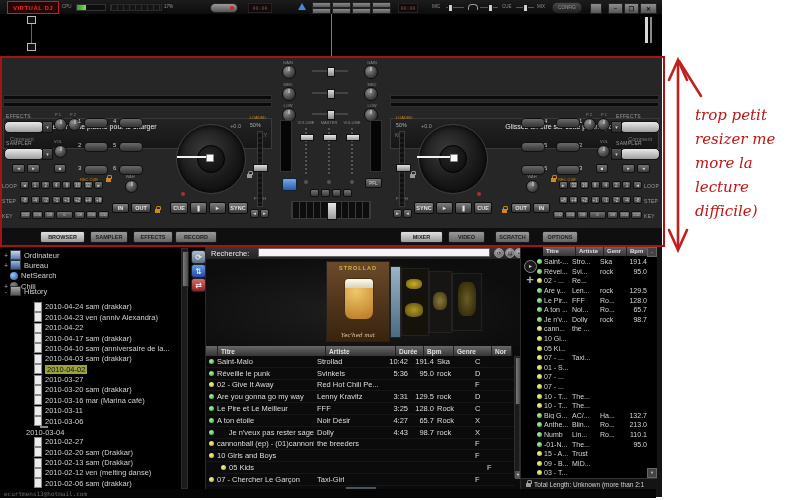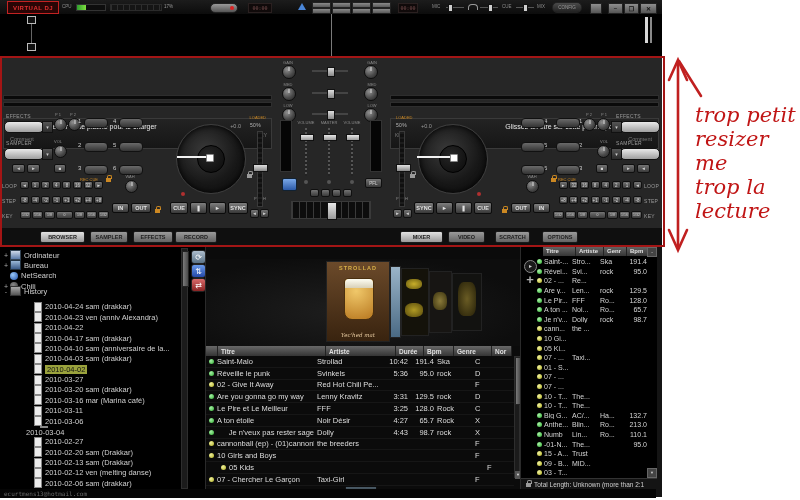--- a/index.html
+++ b/index.html
@@ -112,21 +112,21 @@
   .srow{position:absolute;height:9.6px;display:flex;align-items:center;}
   .scell{font-size:7px;color:#d5d5d5;white-space:nowrap;overflow:hidden;padding-left:2px;box-sizing:border-box;}
   .sidetab{position:absolute;background:linear-gradient(#4a5a66,#28343c);border:1px solid #111;border-top:none;
            color:#e8e8e8;font-size:5.5px;font-weight:bold;display:flex;align-items:center;justify-content:center;border-radius:0 0 3px 3px;}
   .totalbar{position:absolute;background:#141414;border-top:1px solid #333;display:flex;align-items:center;color:#cfcfcf;font-size:6.5px;}
   .statusbar{position:absolute;left:0;top:489px;width:656px;height:9px;background:#050505;color:#6a6a6a;
              font-family:"DejaVu Sans Mono",monospace;font-size:6px;display:flex;align-items:center;padding-left:4px;box-sizing:border-box;}
   
   .redrect{position:absolute;left:0;top:56px;width:665px;height:191px;border:2px solid #a31515;box-sizing:border-box;pointer-events:none;}
   .anno{position:absolute;left:695px;top:103px;width:104px;color:#c01515;
-        font-family:"DejaVu Serif",serif;font-style:italic;font-size:21px;line-height:24px;}
+        font-family:"DejaVu Serif",serif;font-style:italic;font-size:15px;line-height:24px;}
 </style>
 </head>
 <body>
 
 <div class="app">
 
   <div class="titlebar">
     <div class="abs logo">VIRTUAL DJ</div>
     <div class="abs tlabel" style="left:62px;top:4px;">CPU</div>
     <div class="abs meter" style="left:76px;top:4px;width:28px;height:5px;">
@@ -533,20 +533,27 @@
       </div>
     <div class="abs scrolltrack" style="left:181px;top:1px;width:7px;height:241px;">
       <div class="scrollthumb abs" style="left:0;top:2px;width:7px;height:36px;"></div>
     </div>
     <div class="abs sideicon" style="left:191px;top:3px;background:linear-gradient(#aebecd,#5a7286);">⟳</div>
     <div class="abs sideicon" style="left:191px;top:17px;background:linear-gradient(#6a9ae8,#2448a8);">⇅</div>
     <div class="abs sideicon" style="left:191px;top:31px;background:linear-gradient(#d86a6a,#8a2424);">⇄</div>
   </div>
 
   <div class="midpanel">
+    <div class="searchrow">
+      <div class="abs" style="left:5px;top:3px;font-size:7.5px;color:#e8e8e8;">Recherche:</div>
+      <input class="searchinput" style="left: 52px; top: 2px; width: 232px; height: 9px;" value="">
+      <div class="abs circleicon" style="left:288px;top:2px;">⟳</div>
+      <div class="abs circleicon" style="left:299px;top:2px;">▤</div>
+      <div class="abs circleicon" style="left:308px;top:2px;">•</div>
+    </div>
     <div class="coverflow">
 
       <div class="abs" style="left:120px;top:2px;width:62px;height:79px;background:linear-gradient(#6b4a2a,#39230f);border:1px solid #222;">
         <div style="text-align:center;font-size:5.5px;font-weight:bold;color:#d8b048;letter-spacing:1px;margin-top:3px;">STROLLAD</div>
         <div class="abs" style="left:17px;top:16px;width:28px;height:40px;background:radial-gradient(circle at 40% 30%,#f0c86a,#b87820);border-radius:4px 4px 8px 8px;border:1px solid #4a3010;">
           <div style="width:100%;height:9px;background:linear-gradient(#fdfdf2,#d8d0b8);border-radius:4px 4px 0 0;"></div>
         </div>
         <div class="abs" style="left:0;bottom:3px;width:100%;text-align:center;font-size:5.5px;font-style:italic;color:#e8cba0;font-family:'DejaVu Serif',serif;">Yec'hed mat</div>
       </div>
 
@@ -867,15 +874,16 @@
     <line x1="23" y1="14" x2="23" y2="200"></line>
     <polyline points="14,32 23,12 32,32"></polyline>
     <line x1="24" y1="13" x2="46" y2="48"></line>
     <polyline points="14,182 23,202 32,182"></polyline>
   </g>
 </svg>
 
 <div id="anno-text" class="anno" style="color: rgb(192, 21, 21);">
     <div>trop petit</div>
     <div>resizer me</div>
-    <div>trop la</div>
+    <div>more la</div>
     <div>lecture</div>
+    <div>difficile)</div>
   </div>
 
 </body></html>

